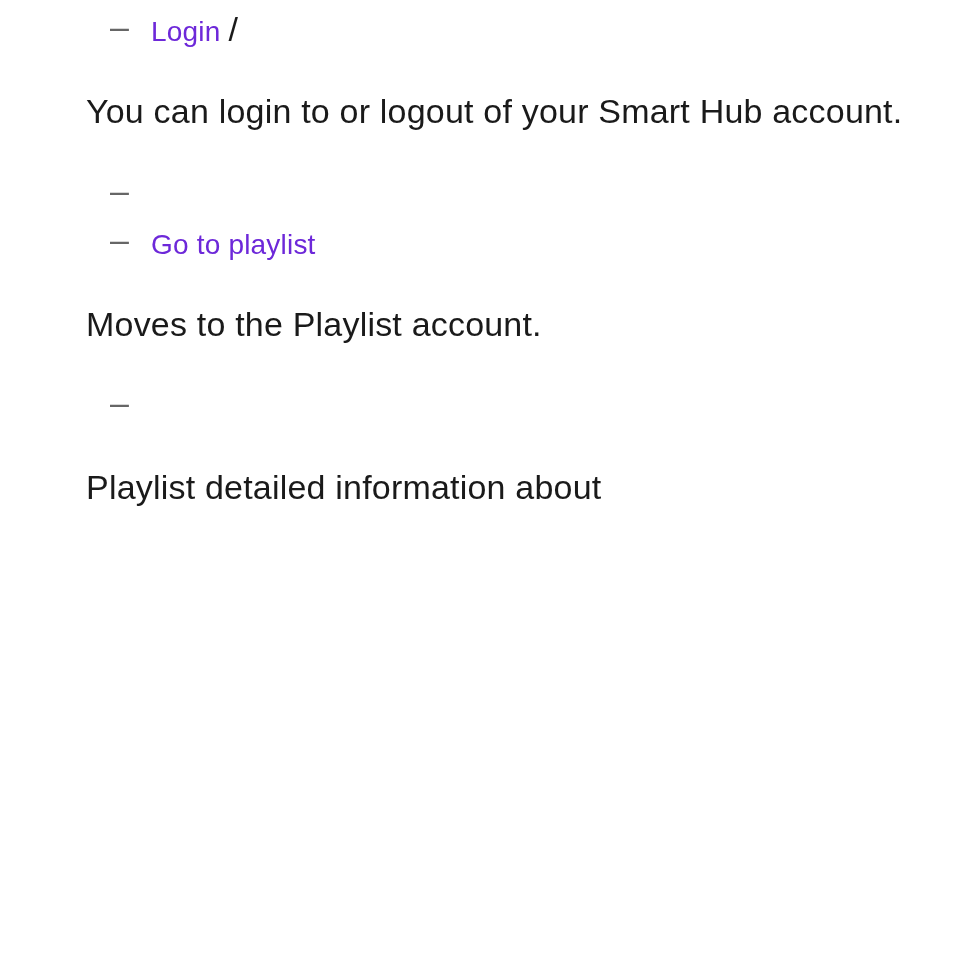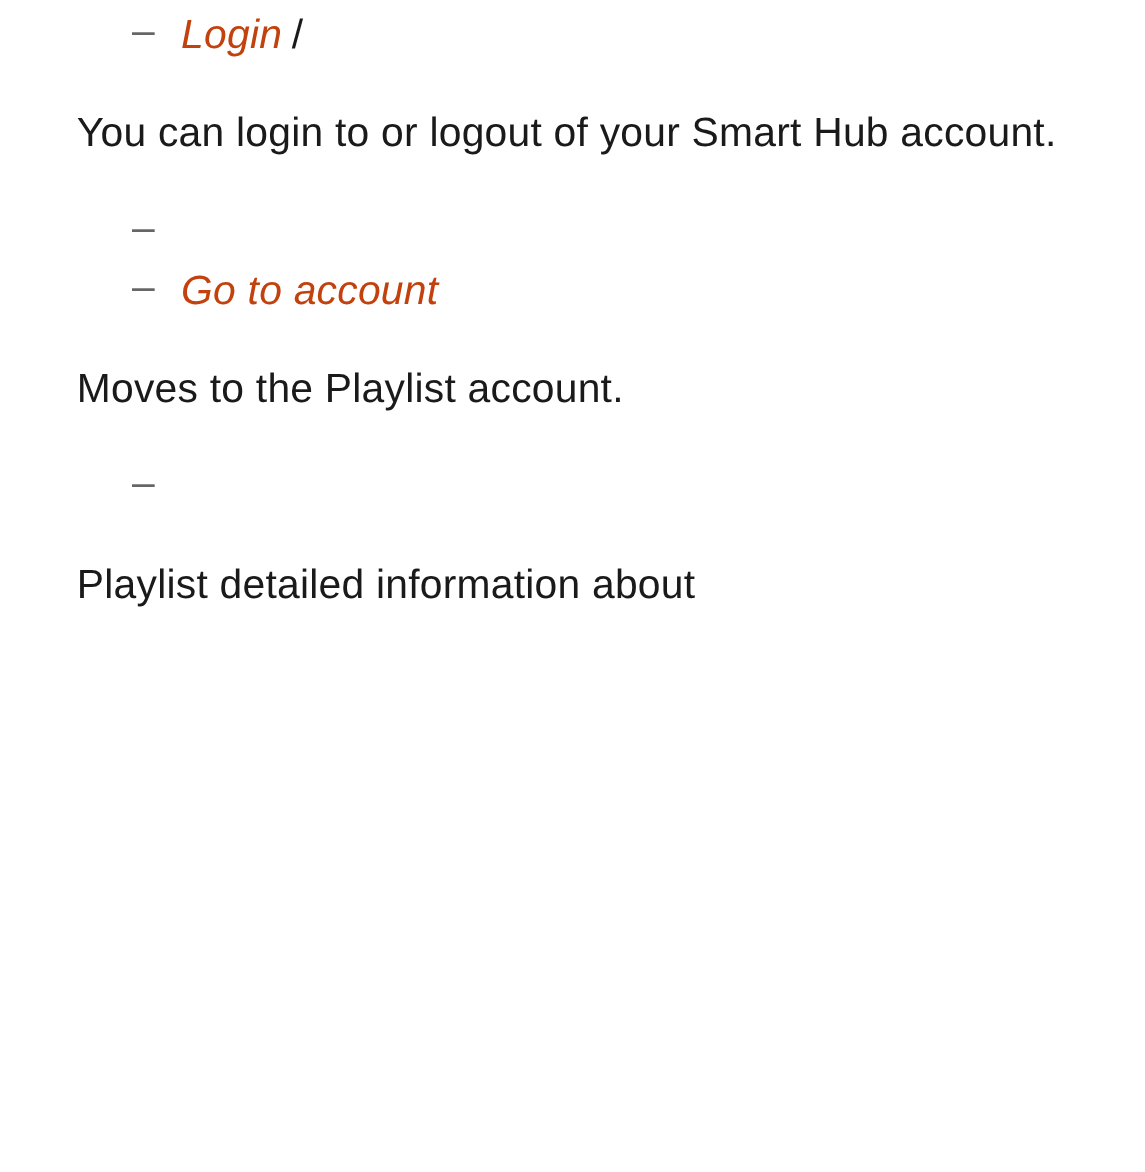--- a/index.html
+++ b/index.html
@@ -24,35 +24,34 @@
   }
   .dash {
     font-size: 34px;
     color: #666;
     margin-right: 24px;
     position: relative;
     top: -3px;
     letter-spacing: -2px;
   }
   .link-text {
-    font-size: 34px;
-    color: #c2410c;
+    font-size: 28px;
+    color: #6d28d9;
     letter-spacing: 0.2px;
-    font-style: italic;
   }
   .sep {
     font-size: 34px;
     color: #1a1a1a;
     margin: 0 8px;
   }
   .body-text {
     font-size: 34px;
     color: #1a1a1a;
     line-height: 1.9;
-    padding: 30px 20px 20px 64px;
+    padding: 30px 20px 20px 86px;
     letter-spacing: 0.2px;
   }
 </style>
 </head>
 <body>
 
 <div class="content">
 
   <div class="item">
     <div class="header-row">
@@ -65,21 +64,21 @@
 
   <div class="item">
     <div class="header-row">
       <span class="dash">–</span>
     </div>
   </div>
 
   <div class="item">
     <div class="header-row">
       <span class="dash">–</span>
-      <span class="link-text">Go to account</span>
+      <span class="link-text">Go to playlist</span>
     </div>
     <div class="body-text">Moves to the Playlist account.</div>
   </div>
 
   <div class="item">
     <div class="header-row">
       <span class="dash">–</span>
     </div>
     <div class="body-text">Playlist detailed information about</div>
   </div>

